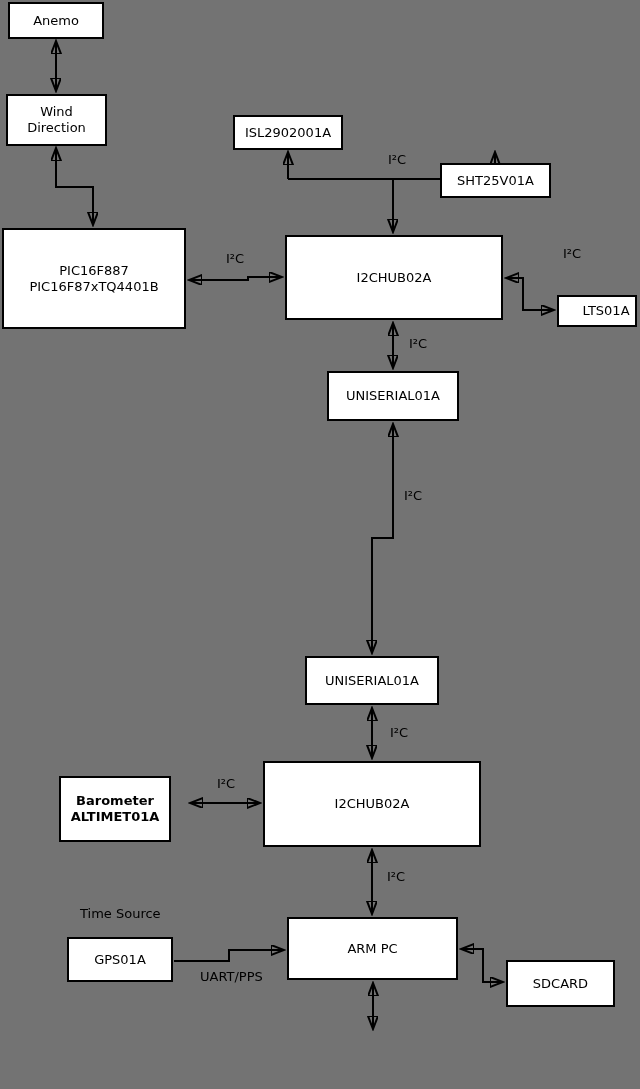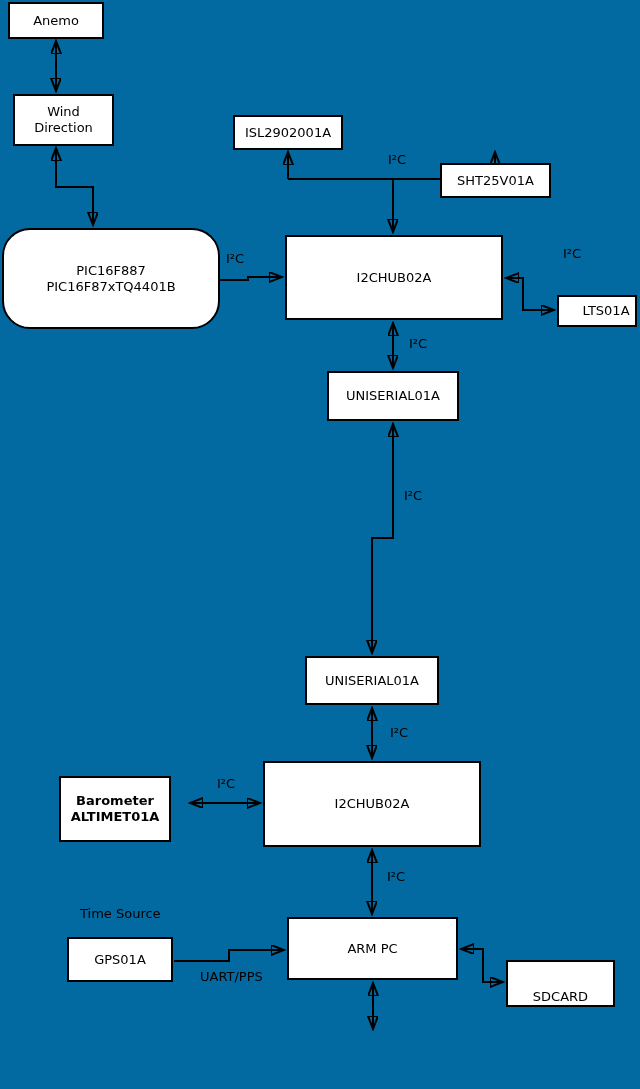--- a/index.html
+++ b/index.html
@@ -4,21 +4,21 @@
 <style>
   html, body {
     margin: 0;
     padding: 0;
     background: #ffffff;
   }
   #canvas {
     position: relative;
     width: 640px;
     height: 1089px;
-    background: #0369a1;
+    background: #737373;
     font-family: "DejaVu Sans", "Liberation Sans", sans-serif;
     color: #000000;
     overflow: hidden;
   }
   #edges {
     position: absolute;
     left: 0;
     top: 0;
     width: 640px;
     height: 1089px;
@@ -77,26 +77,26 @@
     <path d="M372,850 V914" marker-start="url(#arr)" marker-end="url(#arr)"></path>
     <path d="M174,961 H229 V950 H284" marker-end="url(#arr)"></path>
     <path d="M461,949 H483 V982 H503" marker-start="url(#arr)" marker-end="url(#arr)"></path>
     <path d="M373,983 V1029" marker-start="url(#arr)" marker-end="url(#arr)"></path>
   </svg>
 
   <div class="box" style="left:8px; top:2px; width:96px; height:37px;">
     <span>Anemo</span>
   </div>
 
-  <div class="box" style="left:6px; top:94px; width:101px; height:52px;margin-left:7px;">
+  <div class="box" style="left:6px; top:94px; width:101px; height:52px;">
     <span>Wind</span>
     <span>Direction</span>
   </div>
 
-  <div class="box" style="left:2px; top:228px; width:218px; height:101px;border-radius:28px;">
+  <div class="box" style="left:2px; top:228px; width:184px; height:101px;">
     <span>PIC16F887</span>
     <span>PIC16F87xTQ4401B</span>
   </div>
 
   <div class="box" style="left:233px; top:115px; width:110px; height:35px;align-items:center;">
     <span>ISL2902001A</span>
   </div>
 
   <div class="box" style="left:440px; top:115px; width:111px; height:35px;margin-top:48px;">
     <span>SHT25V01A</span>
@@ -128,21 +128,21 @@
   </div>
 
   <div class="box" style="left:67px; top:937px; width:106px; height:45px;">
     <span>GPS01A</span>
   </div>
 
   <div class="box" style="left:287px; top:917px; width:171px; height:63px;">
     <span>ARM PC</span>
   </div>
 
-  <div class="box" style="left:506px; top:960px; width:109px; height:47px;justify-content:flex-end;">
+  <div class="box" style="left:506px; top:960px; width:109px; height:47px;">
     <span>SDCARD</span>
   </div>
 
 
   <span class="lbl centered" style="left:397px; top:152px;">I²C</span>
 
   <span class="lbl centered" style="left:235px; top:251px;">I²C</span>
 
   <span class="lbl centered" style="left:572px; top:246px;">I²C</span>
 

